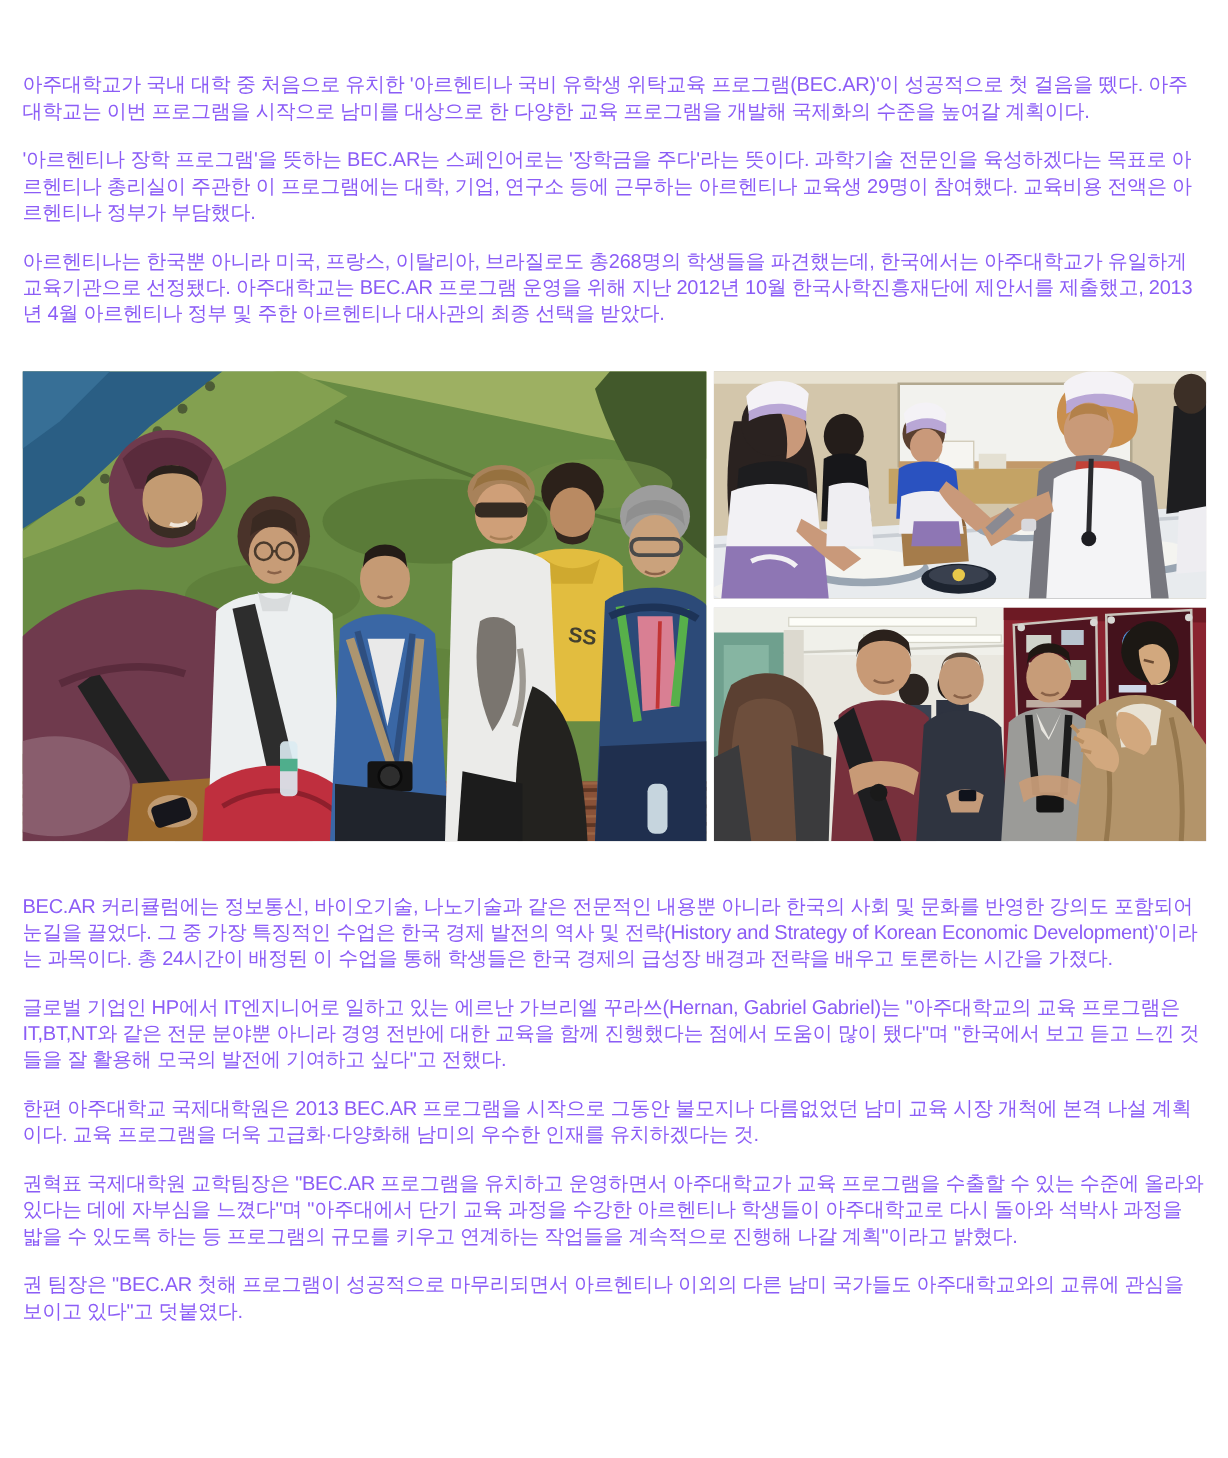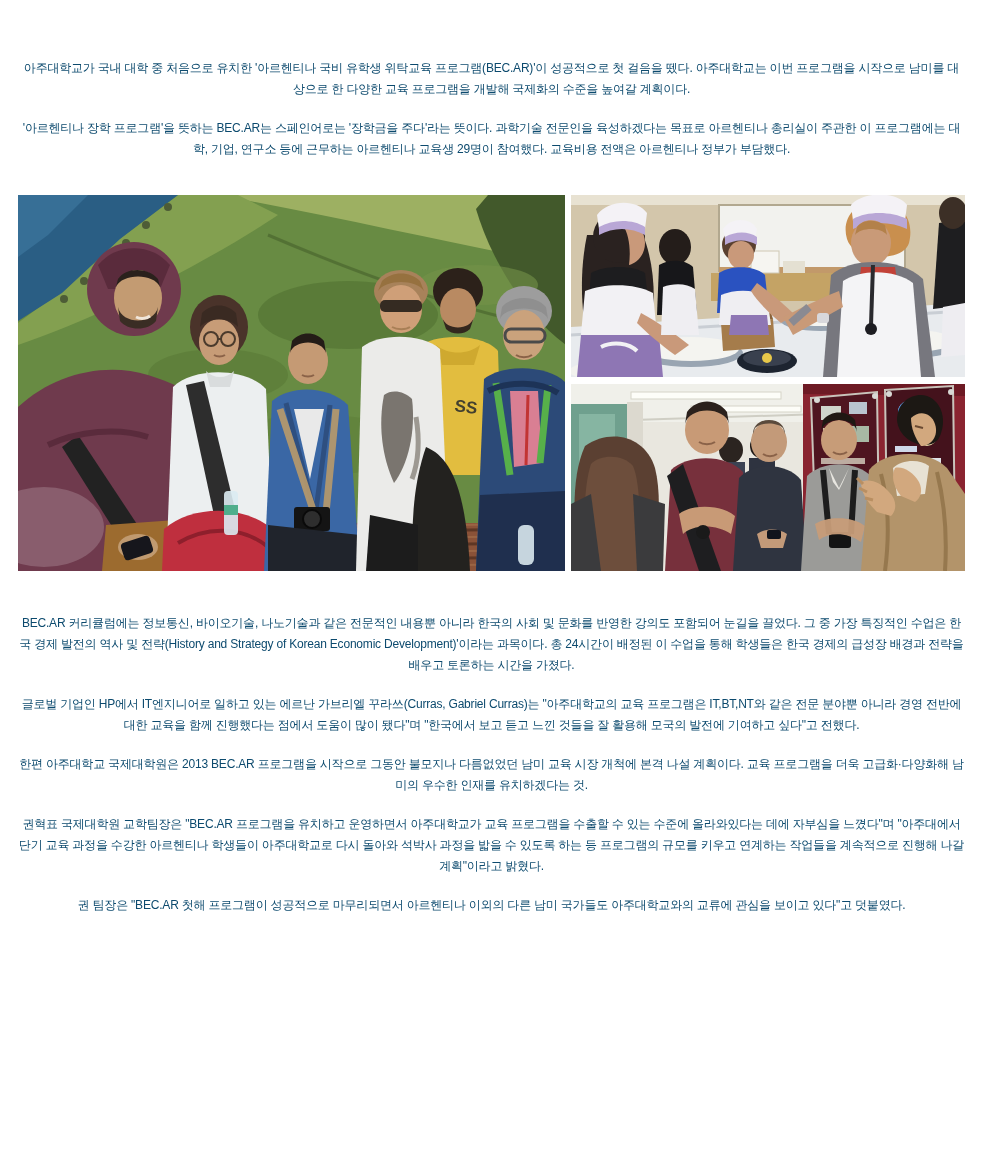--- a/index.html
+++ b/index.html
@@ -11,26 +11,26 @@
     font-family: "Liberation Sans", "DejaVu Sans", sans-serif;
   }
   .page {
     width: 982px;
     min-height: 1166px;
     padding: 58px 17px 10px 18px;
     background: #ffffff;
   }
   .article-text p {
     margin: 0 0 18px 0;
-    font-size: 12px;
+    font-size: 16px;
     line-height: 21px;
-    color: #0c4a6e;
+    color: #8b5cf6;
     letter-spacing: -0.2px;
     word-break: normal;
-    text-align: center;
+    text-align: left;
   }
   .photo-grid {
     display: flex;
     gap: 6px;
     margin: 35px 0 42px 0;
   }
   .photo { overflow: hidden; background: #dddddd; }
   .photo svg { display: block; }
   .photo-left { width: 548px; height: 376px; }
   .photo-col { display: flex; flex-direction: column; gap: 7px; }
@@ -38,20 +38,21 @@
   .photo-br { width: 394px; height: 187px; }
 </style>
 </head>
 <body>
 
 <div class="page">
 
   <div class="article-text">
     <p>아주대학교가 국내 대학 중 처음으로 유치한 '아르헨티나 국비 유학생 위탁교육 프로그램(BEC.AR)'이 성공적으로 첫 걸음을 뗐다. 아주대학교는 이번 프로그램을 시작으로 남미를 대상으로 한 다양한 교육 프로그램을 개발해 국제화의 수준을 높여갈 계획이다.</p>
     <p>'아르헨티나 장학 프로그램'을 뜻하는 BEC.AR는 스페인어로는 '장학금을 주다'라는 뜻이다. 과학기술 전문인을 육성하겠다는 목표로 아르헨티나 총리실이 주관한 이 프로그램에는 대학, 기업, 연구소 등에 근무하는 아르헨티나 교육생 29명이 참여했다. 교육비용 전액은 아르헨티나 정부가 부담했다.</p>
+    <p>아르헨티나는 한국뿐 아니라 미국, 프랑스, 이탈리아, 브라질로도 총268명의 학생들을 파견했는데, 한국에서는 아주대학교가 유일하게 교육기관으로 선정됐다. 아주대학교는 BEC.AR 프로그램 운영을 위해 지난 2012년 10월 한국사학진흥재단에 제안서를 제출했고, 2013년 4월 아르헨티나 정부 및 주한 아르헨티나 대사관의 최종 선택을 받았다.</p>
   </div>
 
   <div class="photo-grid">
 
     <div class="photo photo-left">
       <svg width="548" height="376" viewBox="0 0 548 376" xmlns="http://www.w3.org/2000/svg">
 
         <rect width="548" height="376" fill="#688b43"></rect>
         <path d="M200,0 L548,0 L548,70 C450,52 330,24 200,0 Z" fill="#9db062"></path>
         <path d="M548,0 L548,150 C505,118 472,62 458,14 L470,0 Z" fill="#42592b"></path>
@@ -382,19 +383,19 @@
             <path d="M292,100 L286,94 M296,108 L288,104 M302,116 L294,114" stroke="#b98f62" stroke-width="3"></path>
           </g>
         </svg>
       </div>
 
     </div>
   </div>
 
   <div class="article-text">
     <p>BEC.AR 커리큘럼에는 정보통신, 바이오기술, 나노기술과 같은 전문적인 내용뿐 아니라 한국의 사회 및 문화를 반영한 강의도 포함되어 눈길을 끌었다. 그 중 가장 특징적인 수업은 한국 경제 발전의 역사 및 전략(History and Strategy of Korean Economic Development)'이라는 과목이다. 총 24시간이 배정된 이 수업을 통해 학생들은 한국 경제의 급성장 배경과 전략을 배우고 토론하는 시간을 가졌다.</p>
-    <p>글로벌 기업인 HP에서 IT엔지니어로 일하고 있는 에르난 가브리엘 꾸라쓰(Curras, Gabriel Curras)는 "아주대학교의 교육 프로그램은 IT,BT,NT와 같은 전문 분야뿐 아니라 경영 전반에 대한 교육을 함께 진행했다는 점에서 도움이 많이 됐다"며 "한국에서 보고 듣고 느낀 것들을 잘 활용해 모국의 발전에 기여하고 싶다"고 전했다.</p>
+    <p>글로벌 기업인 HP에서 IT엔지니어로 일하고 있는 에르난 가브리엘 꾸라쓰(Hernan, Gabriel Gabriel)는 "아주대학교의 교육 프로그램은 IT,BT,NT와 같은 전문 분야뿐 아니라 경영 전반에 대한 교육을 함께 진행했다는 점에서 도움이 많이 됐다"며 "한국에서 보고 듣고 느낀 것들을 잘 활용해 모국의 발전에 기여하고 싶다"고 전했다.</p>
     <p>한편 아주대학교 국제대학원은 2013 BEC.AR 프로그램을 시작으로 그동안 불모지나 다름없었던 남미 교육 시장 개척에 본격 나설 계획이다. 교육 프로그램을 더욱 고급화·다양화해 남미의 우수한 인재를 유치하겠다는 것.</p>
     <p>권혁표 국제대학원 교학팀장은 "BEC.AR 프로그램을 유치하고 운영하면서 아주대학교가 교육 프로그램을 수출할 수 있는 수준에 올라와있다는 데에 자부심을 느꼈다"며 "아주대에서 단기 교육 과정을 수강한 아르헨티나 학생들이 아주대학교로 다시 돌아와 석박사 과정을 밟을 수 있도록 하는 등 프로그램의 규모를 키우고 연계하는 작업들을 계속적으로 진행해 나갈 계획"이라고 밝혔다.</p>
     <p>권 팀장은 "BEC.AR 첫해 프로그램이 성공적으로 마무리되면서 아르헨티나 이외의 다른 남미 국가들도 아주대학교와의 교류에 관심을 보이고 있다"고 덧붙였다.</p>
   </div>
 
 </div>
 
 </body></html>

